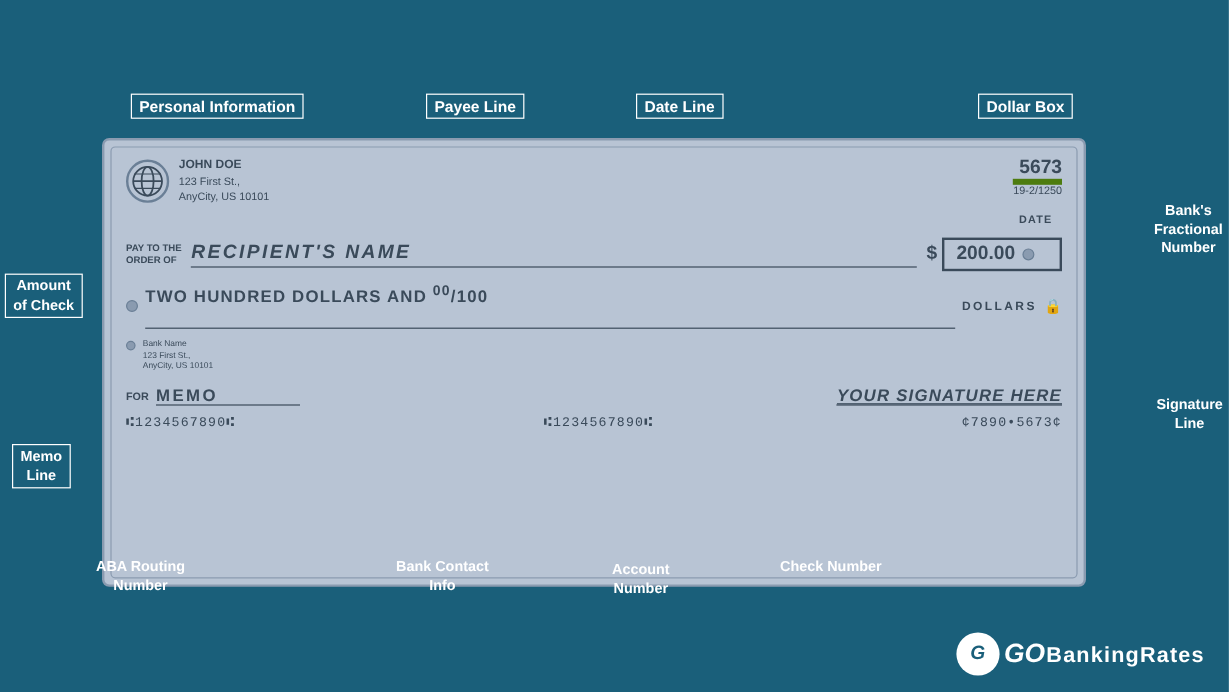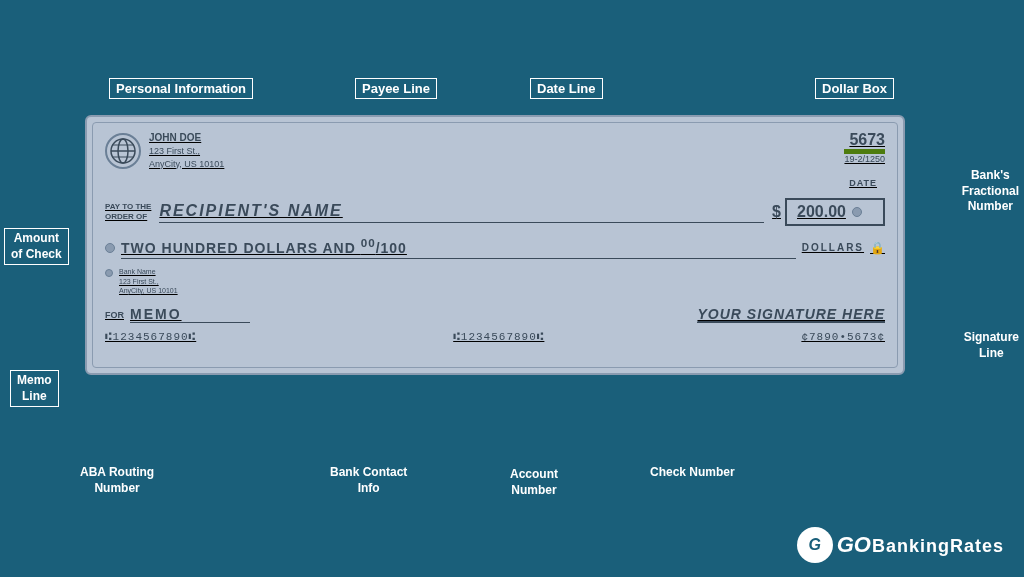--- a/index.html
+++ b/index.html
@@ -11,22 +11,21 @@
       position: relative;
       overflow: hidden;
     }
 
     
     .check-wrapper {
       position: absolute;
       left: 85px;
       top: 115px;
       width: 820px;
-      height: 260px;
-      text-decoration: underline;
+      height: 374px;
     }
 
     .check {
       width: 100%;
       height: 100%;
       background: #b8c4d4;
       border: 2px solid #8a9bb0;
       border-radius: 6px;
       position: relative;
       padding: 14px 18px;
@@ -201,21 +200,21 @@
       flex-shrink: 0;
     }
 
     .written-amount {
       font-size: 14px;
       font-weight: bold;
       color: #3a4a5a;
       letter-spacing: 1px;
       border-bottom: 1px solid #3a4a5a;
       flex: 1;
-      padding-bottom: 2px;
+      padding-bottom: 18px;
     }
 
     .dollars-label {
       font-size: 10px;
       font-weight: bold;
       color: #3a4a5a;
       letter-spacing: 2px;
     }
 
     .lock-icon {

